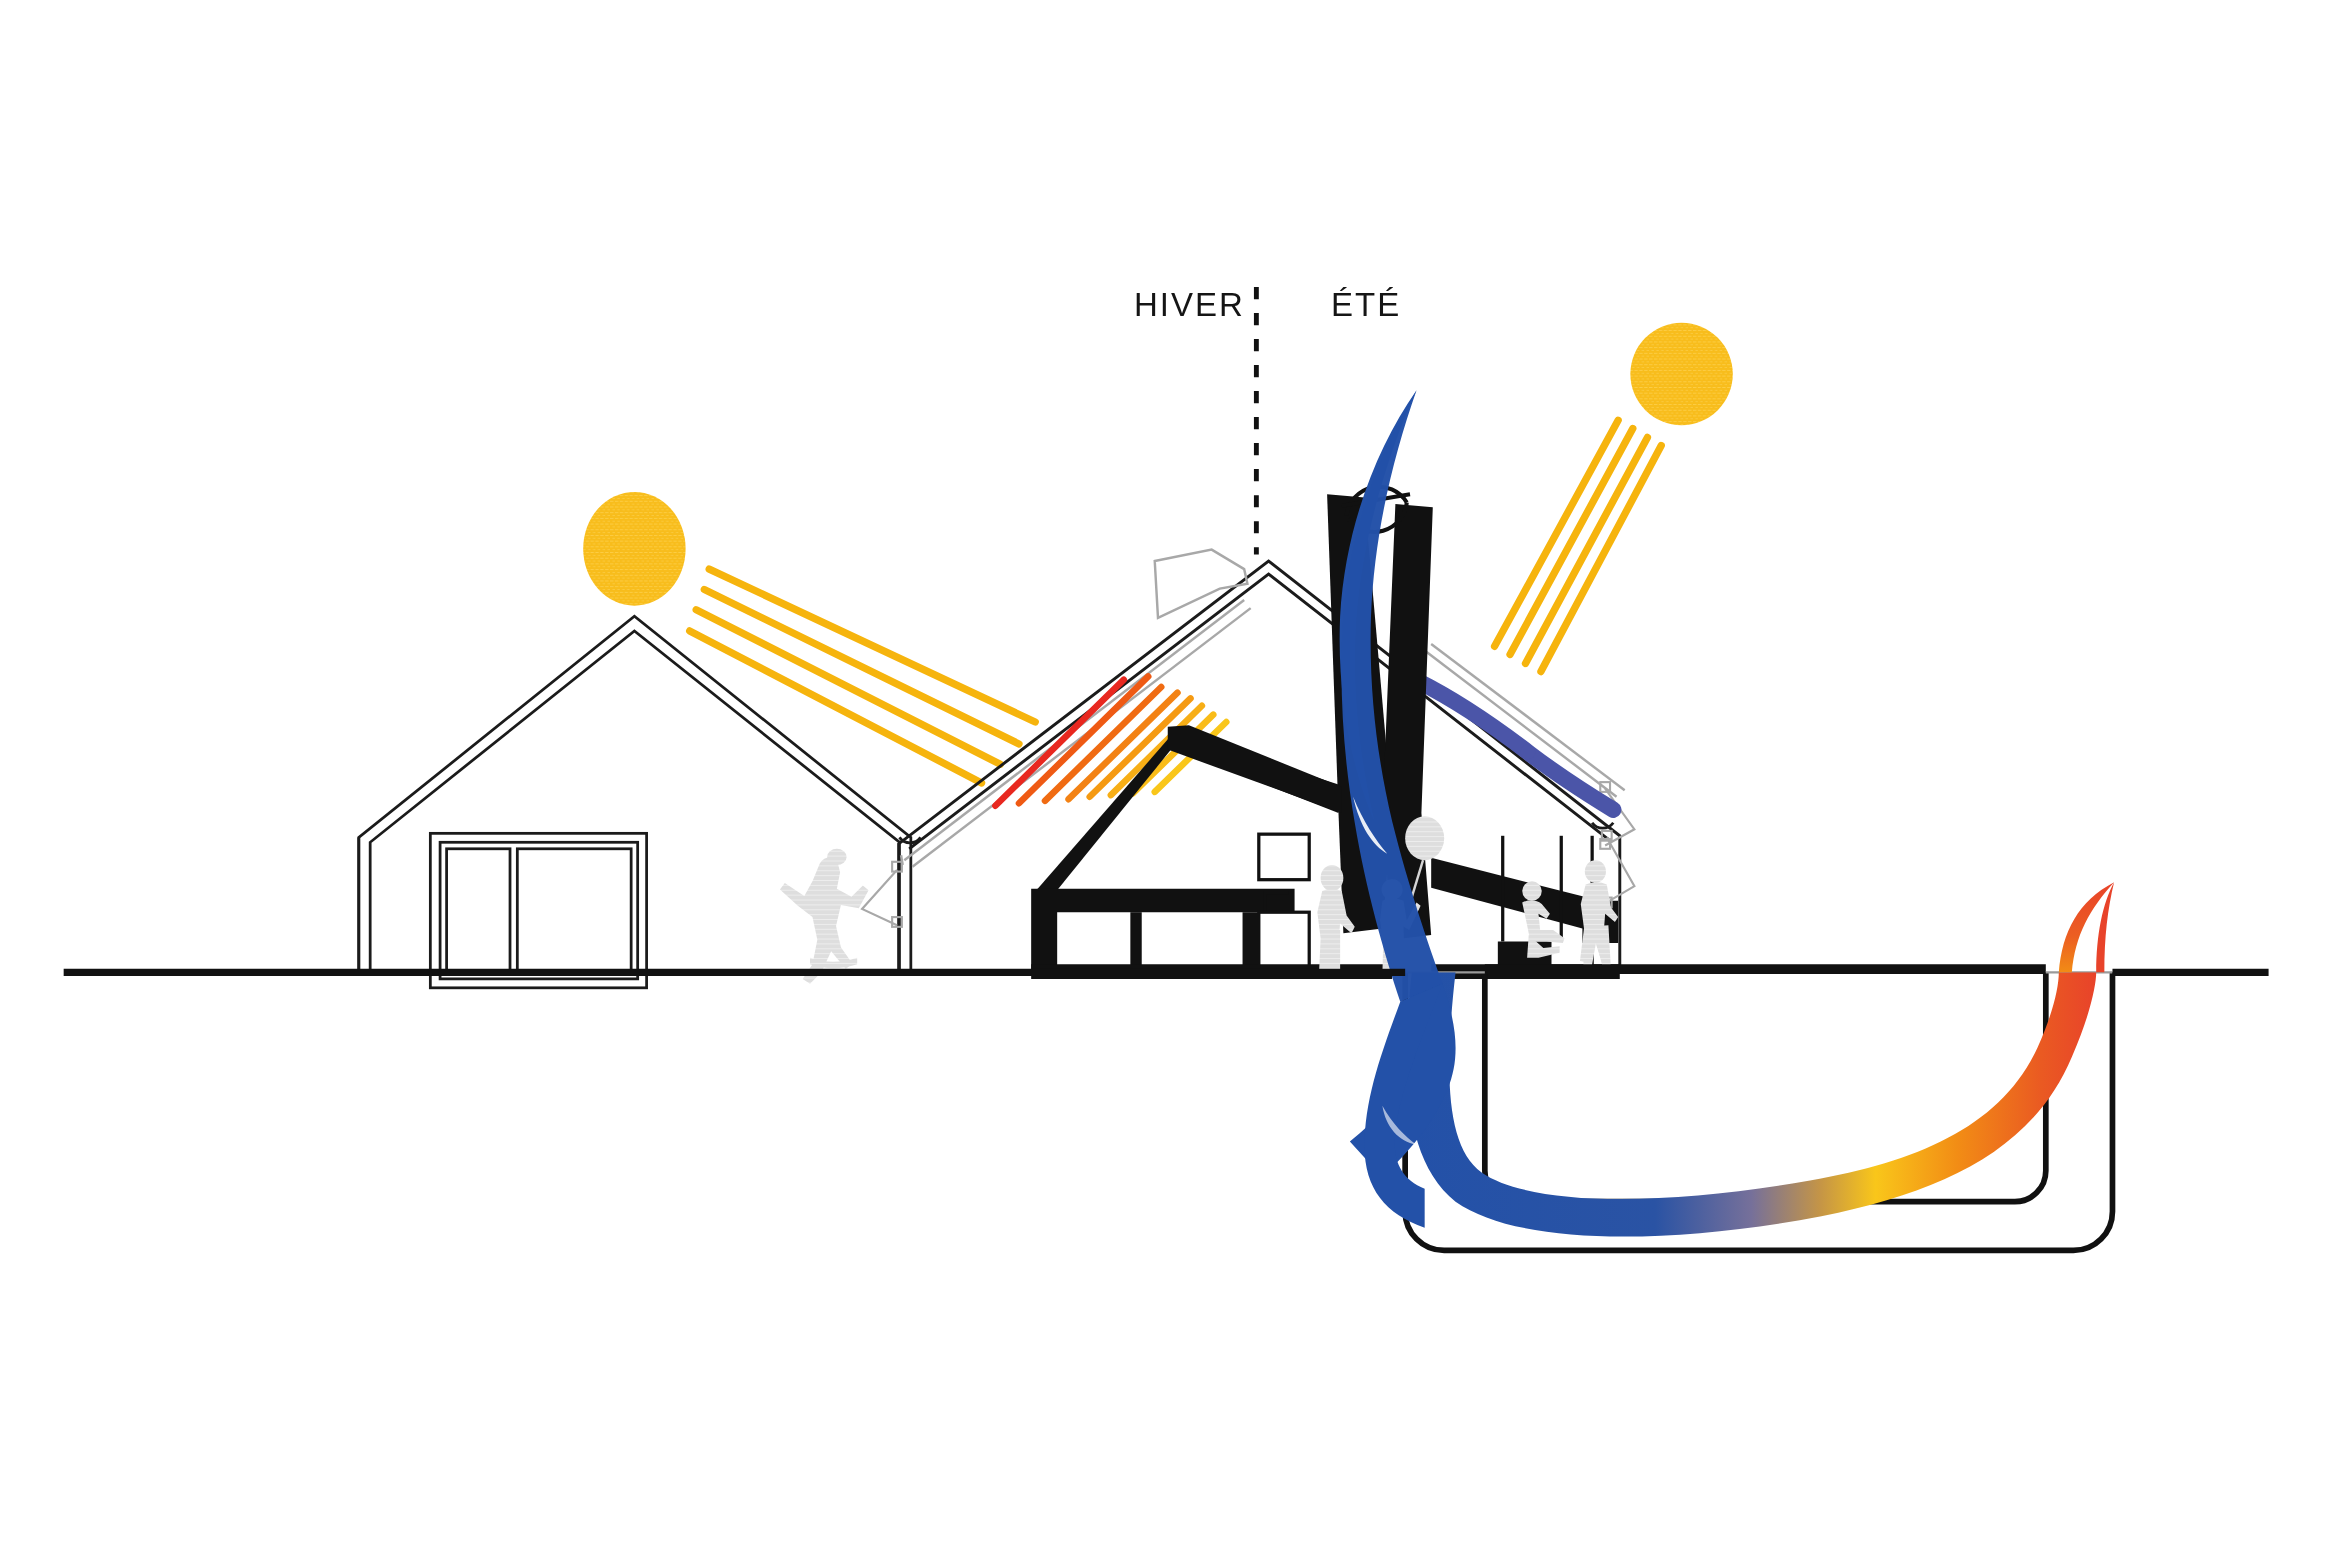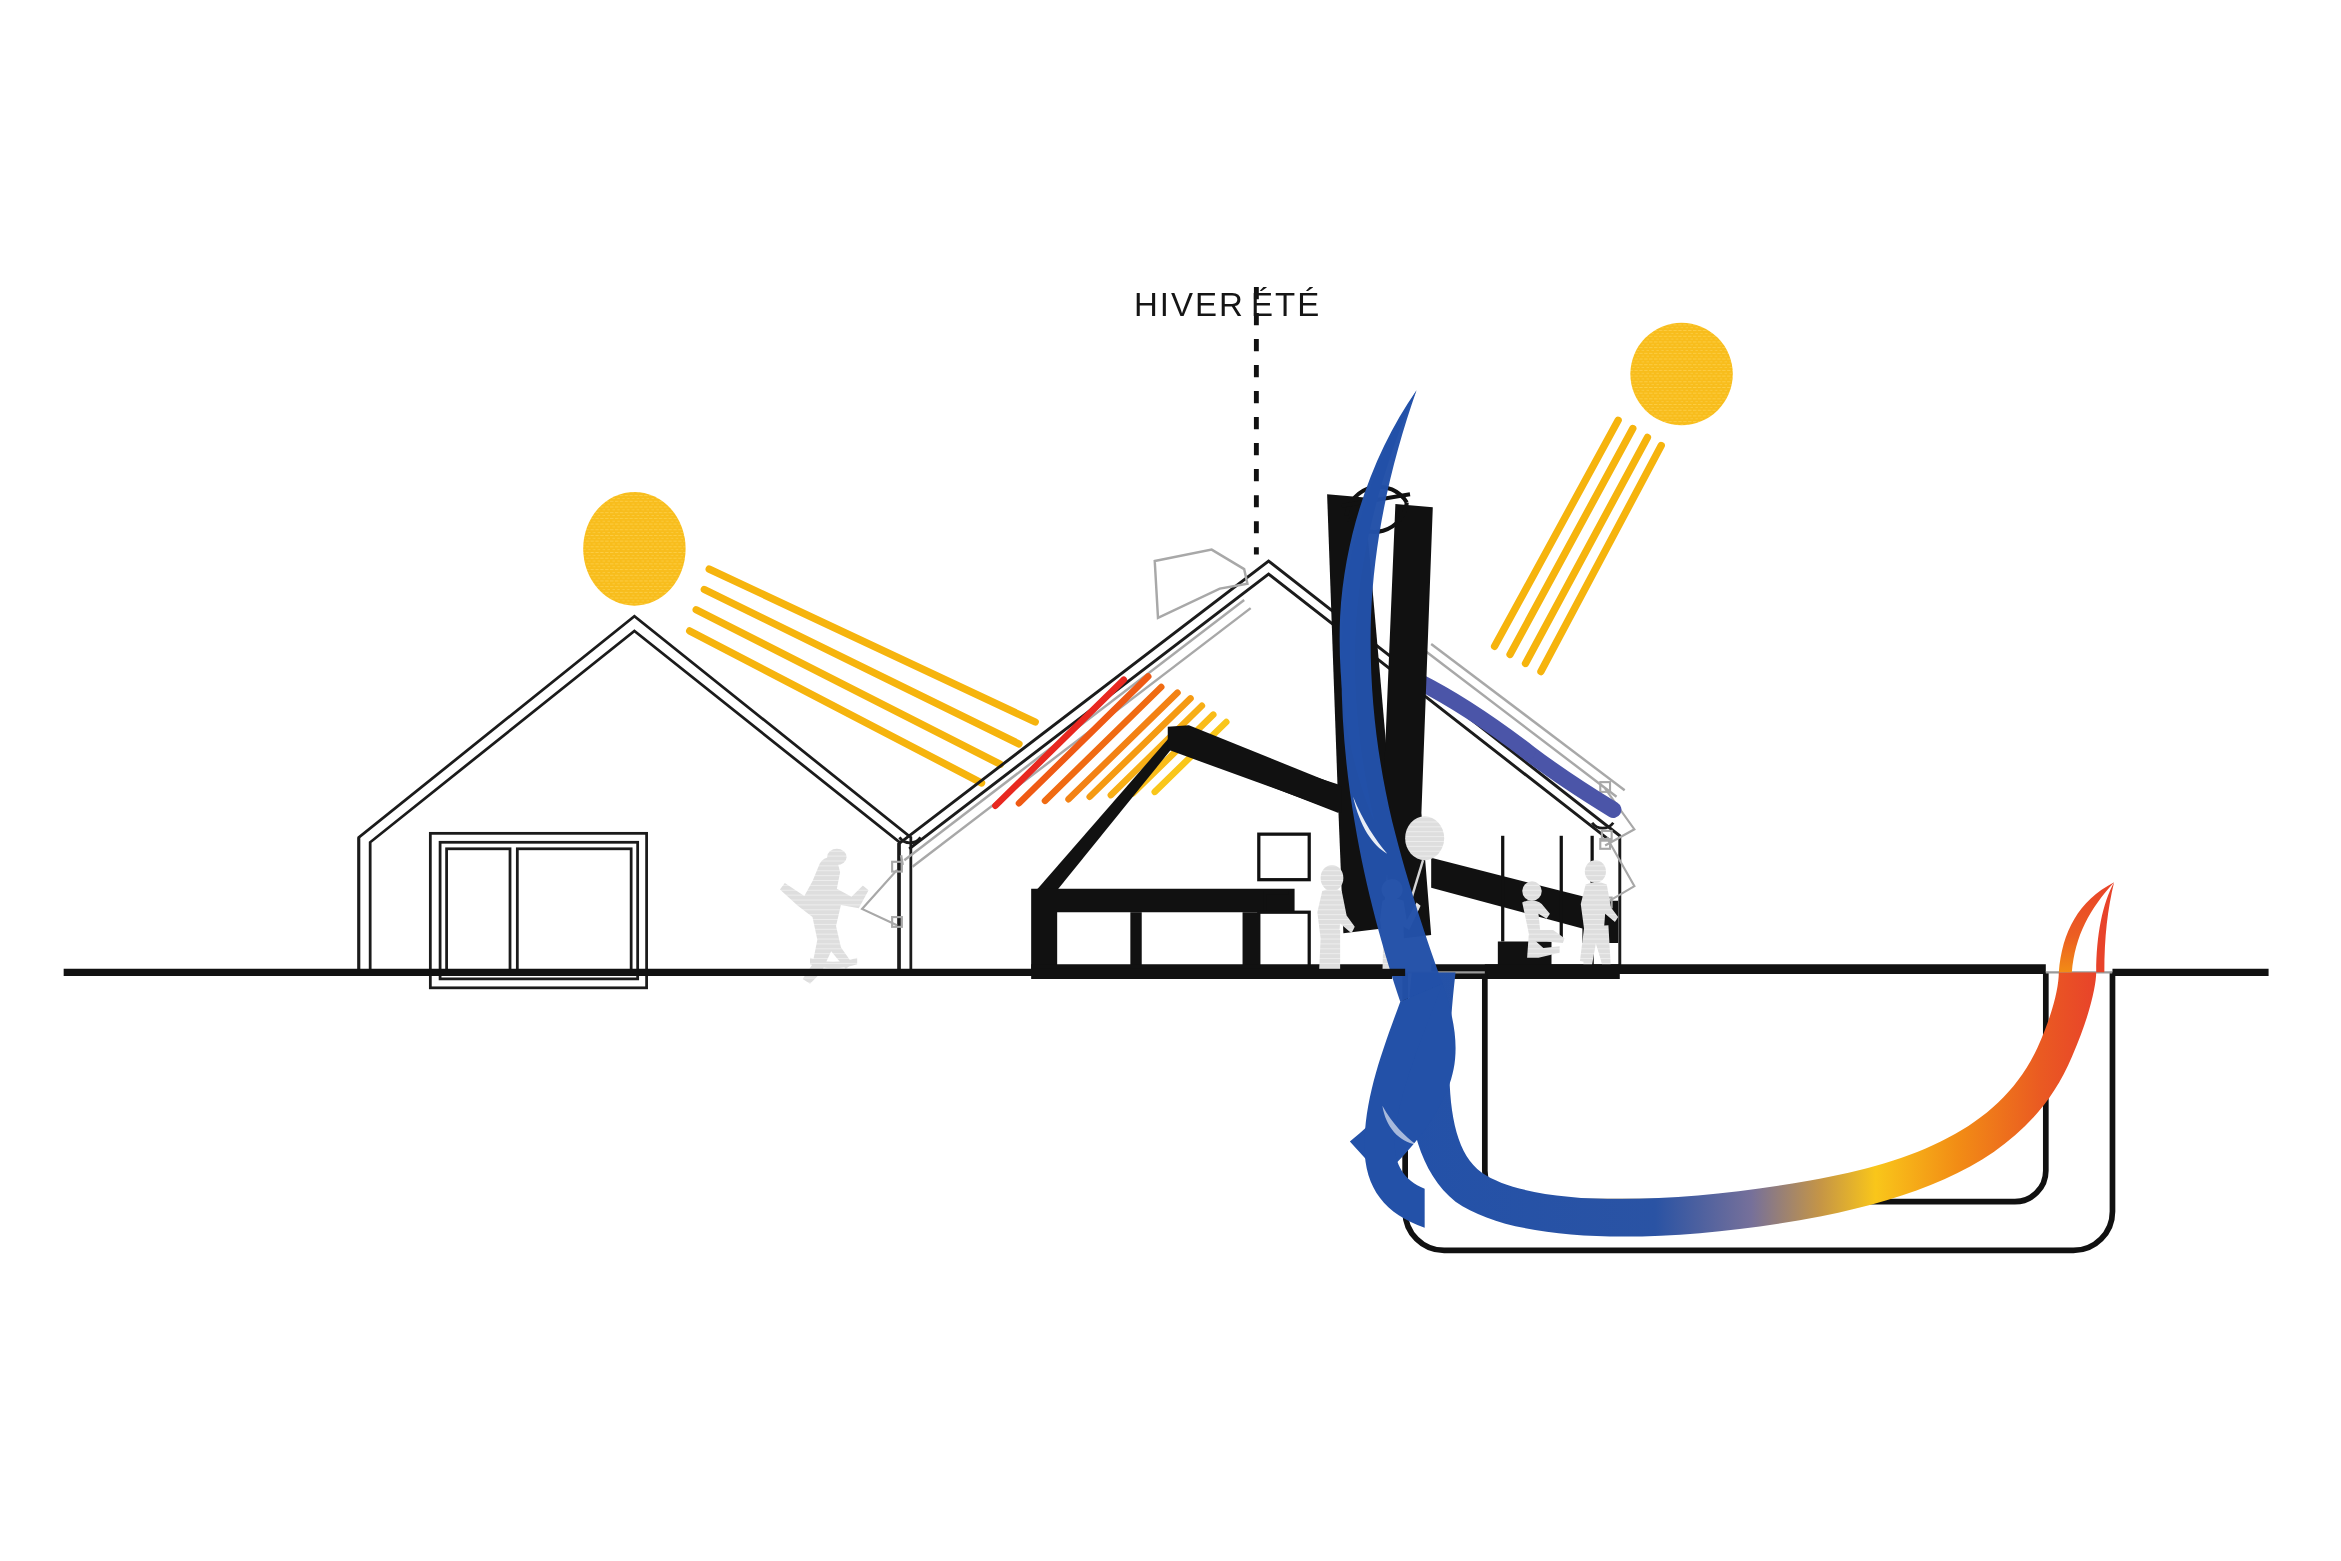--- a/index.html
+++ b/index.html
@@ -11,21 +11,21 @@
   .season-label{
     position:absolute;
     font-family:"Liberation Sans","DejaVu Sans",sans-serif;
     font-size:33px;
     letter-spacing:2px;
     color:#151515;
     white-space:nowrap;
     font-weight:400;
   }
   #label-hiver{left:1134px;top:286px;}
-  #label-ete{left:1251px;top:286px;}
+  #label-ete{left:1331px;top:286px;}
 </style>
 </head>
 <body>
 
 <div id="stage">
 
   <svg id="scene" viewBox="0 0 2880 1920" width="2342" height="1561" xmlns="http://www.w3.org/2000/svg">
 
     <defs>
 

